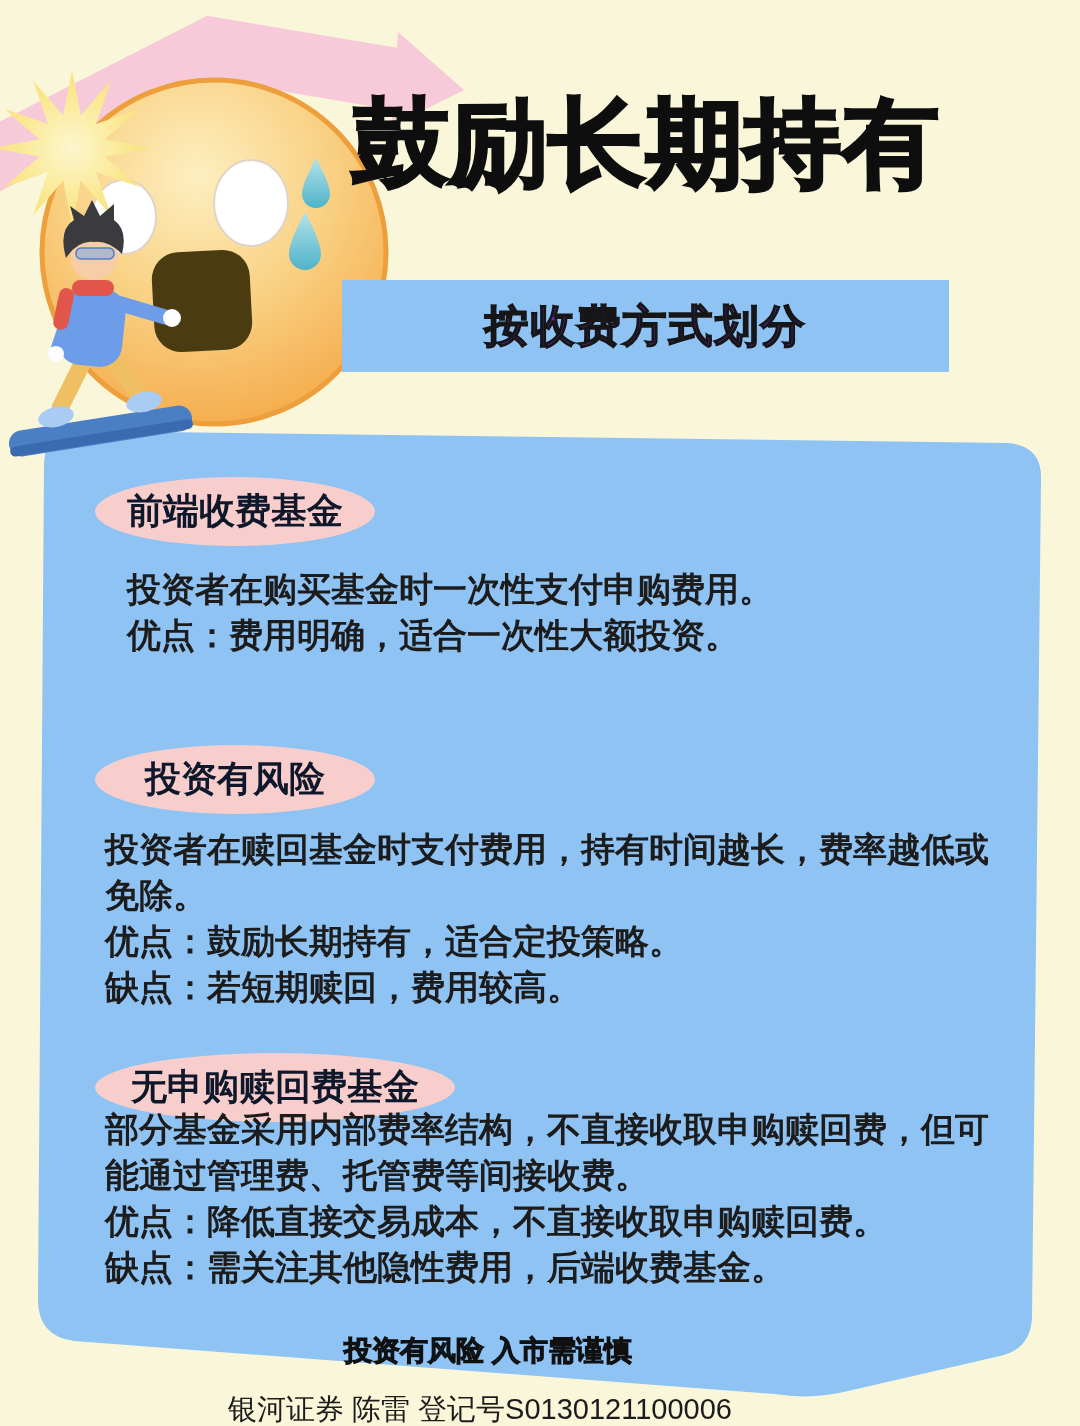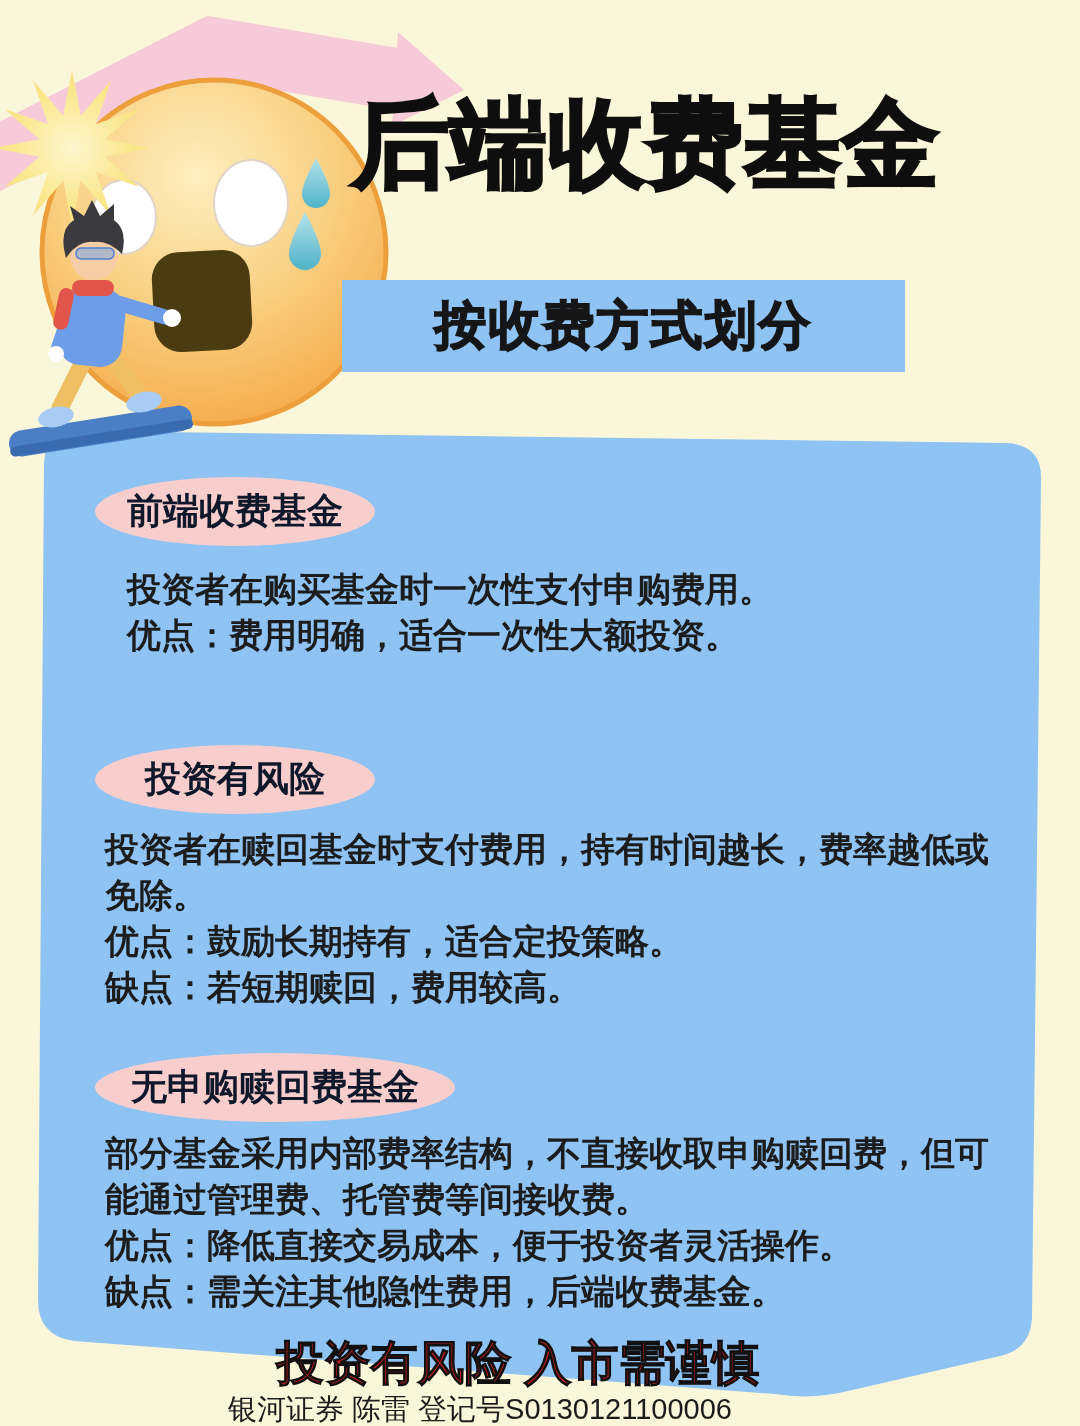--- a/index.html
+++ b/index.html
@@ -11,40 +11,40 @@
     color:#1B1B1B;
   }
   .abs{position:absolute;}
   #decor{position:absolute;left:0;top:0;z-index:1;}
   .title{
     left:352px;top:84px;width:710px;height:120px;z-index:3;
     font-size:97px;font-weight:900;line-height:120px;white-space:nowrap;
     color:#0E0E0E;-webkit-text-stroke:3px #0E0E0E;letter-spacing:1px;
   }
   .banner{
-    left:342px;top:280px;width:563px;height:92px;z-index:3;
+    left:342px;top:280px;width:607px;height:92px;z-index:3;
     background:#8EC3F4;display:flex;align-items:center;justify-content:center;
-    font-size:52px;font-weight:900;color:#0f172a;-webkit-text-stroke:1.5px #161616;
+    font-size:44px;font-weight:900;color:#6d28d9;-webkit-text-stroke:1.5px #161616;
     letter-spacing:2px;
   }
   .pill{
     left:95px;width:280px;height:69px;z-index:3;
     background:#F8CECD;border-radius:50%/50%;
     display:flex;align-items:center;justify-content:center;
     font-size:36px;font-weight:800;color:#0f172a;
   }
   .pill.wide{width:360px;}
   .body-text{
     left:105px;width:905px;z-index:3;
     font-size:34px;font-weight:700;line-height:46px;color:#1C1C1C;
   }
   .body-text p{margin:0;}
   .disclaimer{
-    left:73px;top:1332px;width:890px;z-index:3;text-align:center;
-    font-size:47px;font-weight:900;color:#b91c1c;-webkit-text-stroke:1px #101010;
+    left:43px;top:1332px;width:890px;z-index:3;text-align:center;
+    font-size:28px;font-weight:900;color:#0c4a6e;-webkit-text-stroke:1px #101010;
   }
   .credit{
     left:30px;top:1390px;width:900px;z-index:3;text-align:center;
     font-size:29px;font-weight:500;color:#1C1C1C;
   }
 </style>
 </head>
 <body>
 
 <svg id="decor" width="1080" height="1426" viewBox="0 0 1080 1426">
@@ -101,38 +101,38 @@
     <circle cx="56" cy="354" r="8" fill="#FDFDFD"></circle>
     <rect x="58" y="288" width="15" height="42" rx="7" fill="#E2554B" transform="rotate(12 65 300)"></rect>
     <rect x="72" y="280" width="42" height="16" rx="8" fill="#E2554B"></rect>
     <circle cx="94" cy="256" r="24" fill="#F6CDA4"></circle>
     <path d="M 66 258 Q 58 230 74 220 L 70 206 L 84 216 L 92 200 L 100 216 L 114 204 L 114 220
              Q 128 230 122 254 Q 108 240 94 242 Q 78 240 66 258 Z" fill="#3B3B3F"></path>
     <rect x="76" y="248" width="38" height="11" rx="5" fill="rgba(120,170,230,0.55)" stroke="#4D7FD2" stroke-width="1.5"></rect>
   </g>
 </svg>
 
-<div class="abs title">后端收费基金</div>
+<div class="abs title">鼓励长期持有</div>
 
 <div class="abs banner">按收费方式划分</div>
 
 <div class="abs pill" style="top:477px;">前端收费基金</div>
 <div class="abs body-text" style="top:566px;margin-left:22px;">
   <p>投资者在购买基金时一次性支付申购费用。</p>
   <p>优点：费用明确，适合一次性大额投资。</p>
 </div>
 
 <div class="abs pill" style="top:745px;">投资有风险</div>
 <div class="abs body-text" style="top:826px;">
   <p>投资者在赎回基金时支付费用，持有时间越长，费率越低或免除。</p>
   <p>优点：鼓励长期持有，适合定投策略。</p>
   <p>缺点：若短期赎回，费用较高。</p>
 </div>
 
 <div class="abs pill wide" style="top:1053px;">无申购赎回费基金</div>
-<div class="abs body-text" style="top:1130px;">
+<div class="abs body-text" style="top:1106px;">
   <p>部分基金采用内部费率结构，不直接收取申购赎回费，但可能通过管理费、托管费等间接收费。</p>
-  <p>优点：降低直接交易成本，便于投资者灵活操作。</p>
+  <p>优点：降低直接交易成本，不直接收取申购赎回费。</p>
   <p>缺点：需关注其他隐性费用，后端收费基金。</p>
 </div>
 
 <div class="abs disclaimer">投资有风险 入市需谨慎</div>
 <div class="abs credit">银河证券 陈雷 登记号S0130121100006</div>
 
 </body></html>

